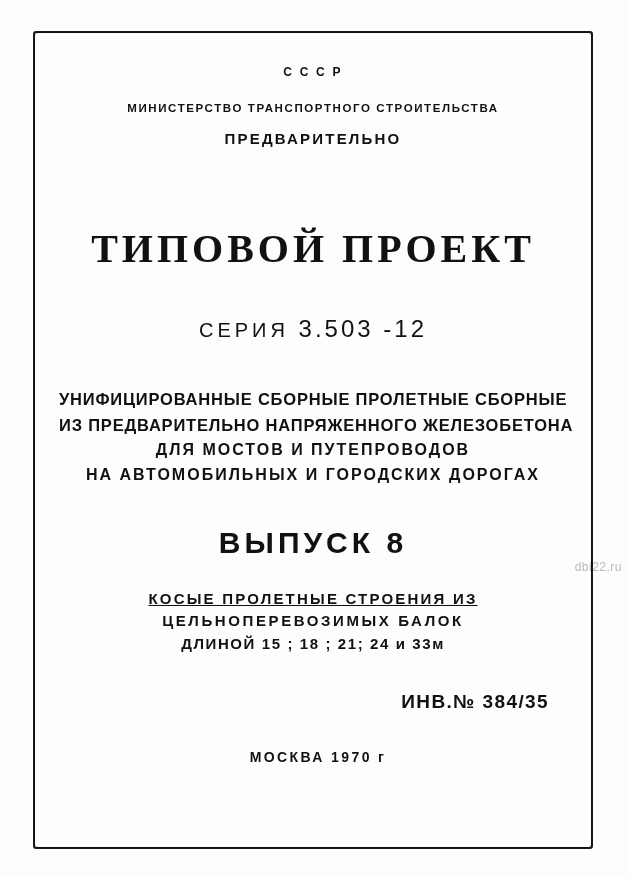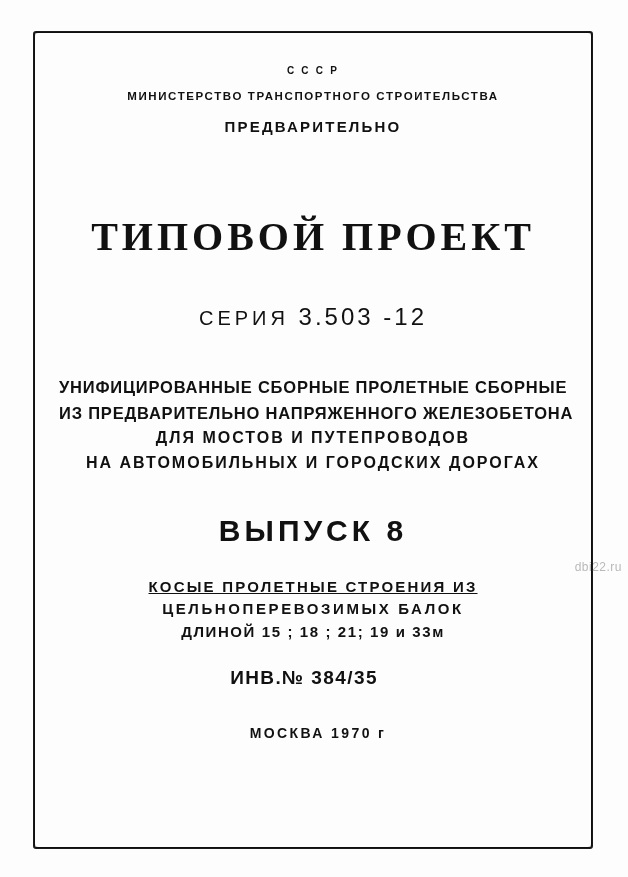--- a/index.html
+++ b/index.html
@@ -50,24 +50,24 @@
     height: 818px;
     box-sizing: border-box;
     padding: 18px 26px 10px 26px;
     text-align: center;
   }
 
   .org-block {
     margin-top: 16px;
   }
   .org-line-1 {
-    font-size: 10px;
+    font-size: 12px;
     letter-spacing: 2.2px;
     font-weight: 700;
-    margin-bottom: 14px;
+    margin-bottom: 23px;
   }
   .org-line-2 {
     font-size: 11.5px;
     letter-spacing: 1.6px;
     font-weight: 700;
     margin-bottom: 16px;
   }
   .org-line-3 {
     font-size: 15px;
     letter-spacing: 2.2px;
@@ -126,21 +126,22 @@
     font-size: 15px;
     font-weight: 700;
     line-height: 1.5;
     letter-spacing: 1.4px;
   }
   .subdesc .sub-1 { letter-spacing: 2.2px; text-decoration: underline; }
   .subdesc .sub-2 { letter-spacing: 2.6px; }
   .subdesc .sub-3 { letter-spacing: 1.6px; }
 
   .inv {
-    margin-top: 24px;
+    margin-top: 36px;
+    text-align: right;
     padding-right: 18px;
     font-size: 19px;
     font-weight: 700;
     letter-spacing: 1.4px;
   }
 
   .city {
     margin-top: 36px;
     text-align: center;
     font-size: 14px;
@@ -187,21 +188,21 @@
       <div class="desc-line">ИЗ ПРЕДВАРИТЕЛЬНО НАПРЯЖЕННОГО ЖЕЛЕЗОБЕТОНА</div>
       <div class="desc-line narrow">ДЛЯ МОСТОВ И ПУТЕПРОВОДОВ</div>
       <div class="desc-line narrow">НА АВТОМОБИЛЬНЫХ И ГОРОДСКИХ ДОРОГАХ</div>
     </div>
 
     <div class="issue">ВЫПУСК 8</div>
 
     <div class="subdesc">
       <div class="sub-1">КОСЫЕ ПРОЛЕТНЫЕ СТРОЕНИЯ ИЗ</div>
       <div class="sub-2">ЦЕЛЬНОПЕРЕВОЗИМЫХ БАЛОК</div>
-      <div class="sub-3">ДЛИНОЙ 15 ; 18 ; 21; 19 и 33м</div>
+      <div class="sub-3">ДЛИНОЙ 15 ; 18 ; 21; 24 и 33м</div>
     </div>
 
     <div class="inv">ИНВ.№ 384/35</div>
 
     <div class="city">МОСКВА   1970 г</div>
 
   </div>
 </div>
 
 </body></html>

